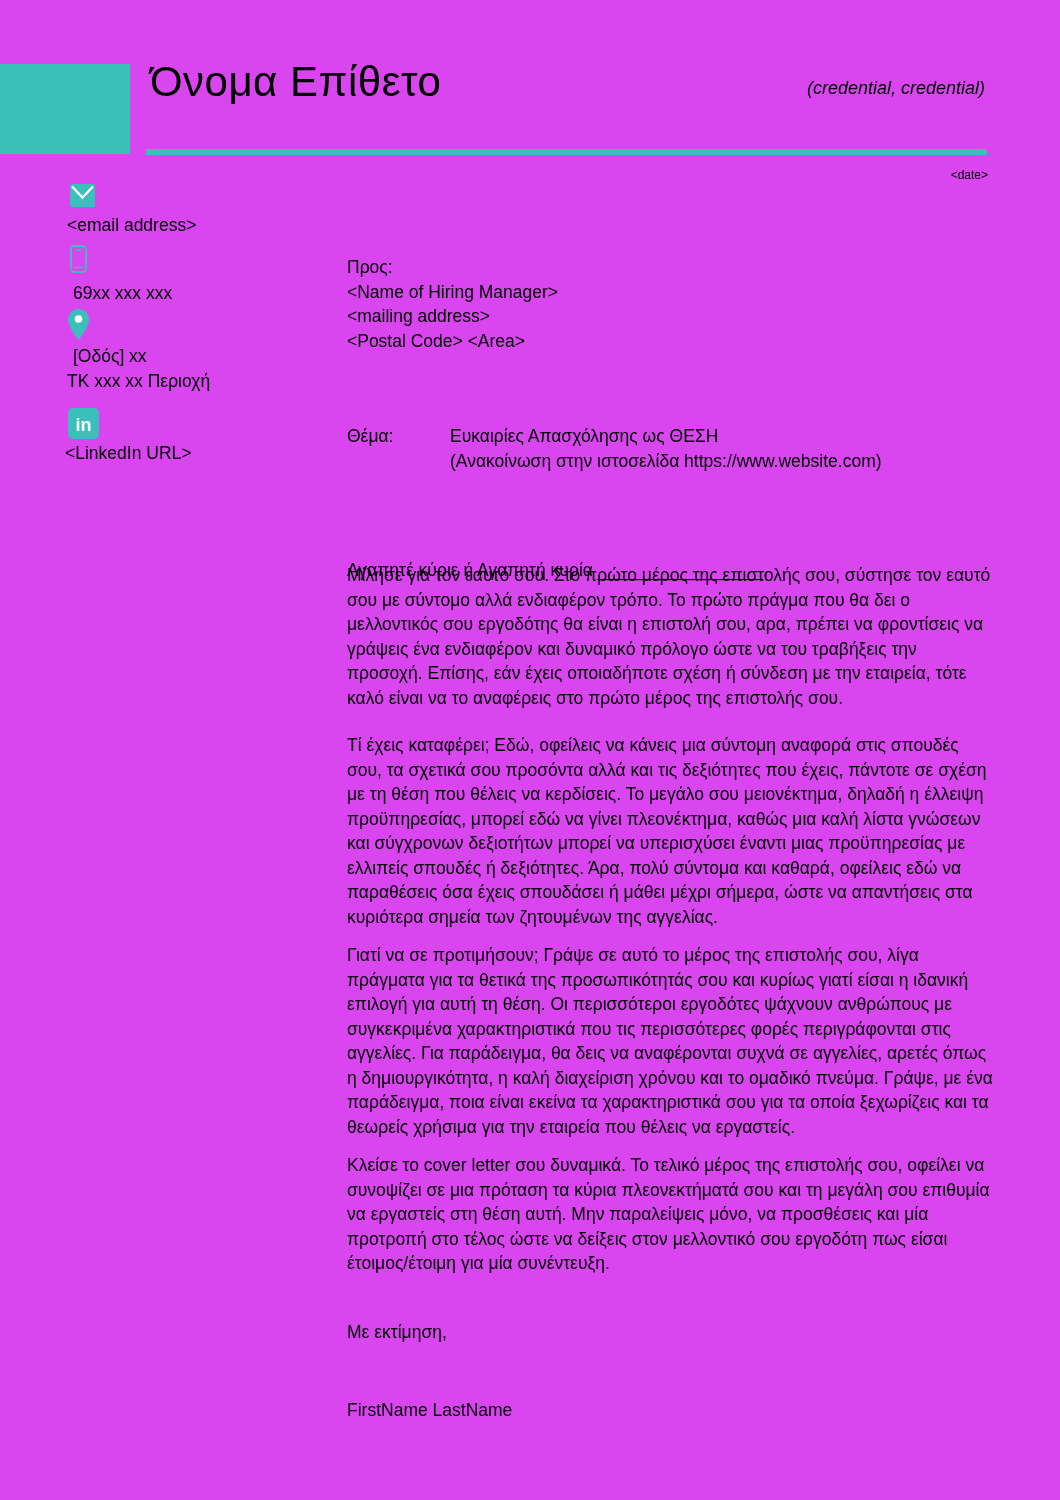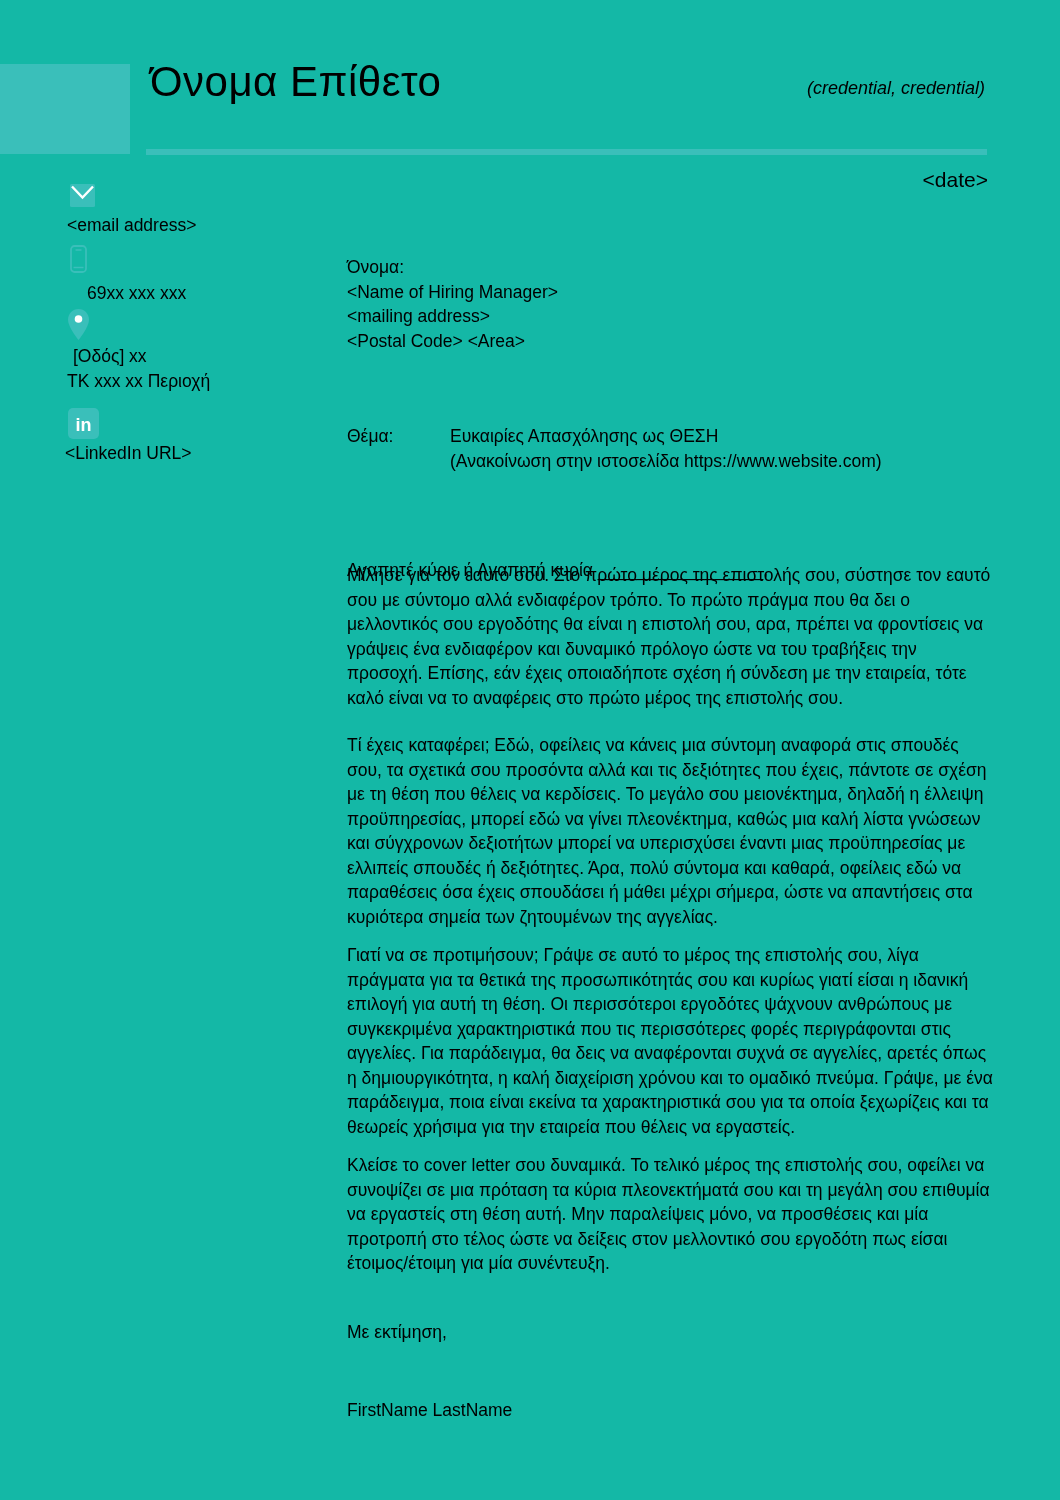--- a/index.html
+++ b/index.html
@@ -5,21 +5,21 @@
   :root { --accent: #3ABFBA; }
   * { margin: 0; padding: 0; box-sizing: border-box; }
   html, body { background: #ffffff; }
   body {
     width: 1060px; height: 1500px;
     position: relative;
     font-family: "Liberation Sans", sans-serif;
     color: #000;
     overflow: hidden;
   }
-  .page { position: absolute; inset: 0; background: #14b8a6; }
+  .page { position: absolute; inset: 0; background: #d946ef; }
 
   
   .accent-block {
     position: absolute; left: 0; top: 64px;
     width: 130px; height: 90px;
     background: var(--accent);
   }
   .page-title {
     position: absolute; left: 150px; top: 58px;
     font-size: 42px; font-weight: 400; letter-spacing: 0.5px;
@@ -30,21 +30,21 @@
     font-size: 18px; font-style: italic; font-weight: 400;
     white-space: nowrap;
   }
   .header-rule {
     position: absolute; left: 146px; top: 149px;
     width: 841px; height: 6px;
     background: var(--accent);
   }
   .date {
     position: absolute; right: 72px; top: 168px;
-    font-size: 21px;
+    font-size: 12px;
   }
 
   
   .sidebar-abs { position: absolute; font-size: 17.5px; }
   .icon-box svg { display: block; }
 
   
   .block {
     position: absolute; left: 347px; width: 650px;
     font-size: 17.5px; line-height: 24.5px;
@@ -72,41 +72,41 @@
   </div>
   <div class="sidebar-abs nowrap" style="left:67px; top:215px;">&lt;email address&gt;</div>
 
   <div class="sidebar-abs icon-box" style="left:70px; top:245px;">
     <svg width="17" height="28" viewBox="0 0 17 28">
       <rect x="1" y="1" width="15" height="26" rx="3.5" fill="none" stroke="var(--accent)" stroke-width="1.8"></rect>
       <line x1="5.5" y1="5" x2="11.5" y2="5" stroke="var(--accent)" stroke-width="1.5"></line>
       <line x1="3.5" y1="22.5" x2="13.5" y2="22.5" stroke="var(--accent)" stroke-width="1.5"></line>
     </svg>
   </div>
-  <div class="sidebar-abs nowrap" style="left:73px; top:283px;margin-left:14px;">69xx xxx xxx</div>
+  <div class="sidebar-abs nowrap" style="left:73px; top:283px;">69xx xxx xxx</div>
 
   <div class="sidebar-abs icon-box" style="left:68px; top:309px;">
     <svg width="21" height="31" viewBox="0 0 21 31">
       <path d="M10.5 0C4.7 0 0 4.7 0 10.5 0 18.4 10.5 31 10.5 31S21 18.4 21 10.5C21 4.7 16.3 0 10.5 0z" fill="var(--accent)"></path>
       <circle cx="10.5" cy="10" r="3.8" fill="#ffffff"></circle>
     </svg>
   </div>
   <div class="sidebar-abs nowrap" style="left:73px; top:346px;">[Οδός] xx</div>
   <div class="sidebar-abs nowrap" style="left:67px; top:371px;">ΤΚ xxx xx Περιοχή</div>
 
   <div class="sidebar-abs icon-box" style="left:68px; top:408px;">
     <svg width="31" height="31" viewBox="0 0 31 31">
       <rect width="31" height="31" rx="5" fill="var(--accent)"></rect>
       <text x="15.5" y="22.5" text-anchor="middle" font-family="Liberation Sans, sans-serif" font-size="18" font-weight="bold" fill="#ffffff">in</text>
     </svg>
   </div>
   <div class="sidebar-abs nowrap" style="left:65px; top:443px;">&lt;LinkedIn URL&gt;</div>
 
   <div class="block" style="top:255px;">
-    <div>Όνομα:</div>
+    <div>Προς:</div>
     <div>&lt;Name of Hiring Manager&gt;</div>
     <div>&lt;mailing address&gt;</div>
     <div>&lt;Postal Code&gt; &lt;Area&gt;</div>
   </div>
 
   <div class="block subject-row" style="top:424px;">
     <div class="subject-label">Θέμα:</div>
     <div>
       <div>Ευκαιρίες Απασχόλησης ως ΘΕΣΗ</div>
       <div>(Ανακοίνωση στην ιστοσελίδα https://www.website.com)</div>

